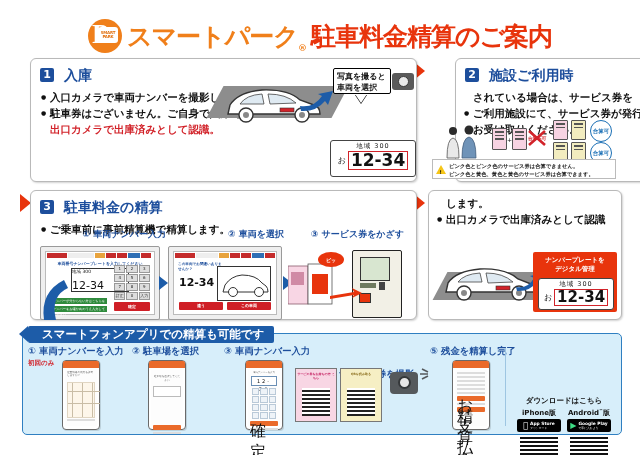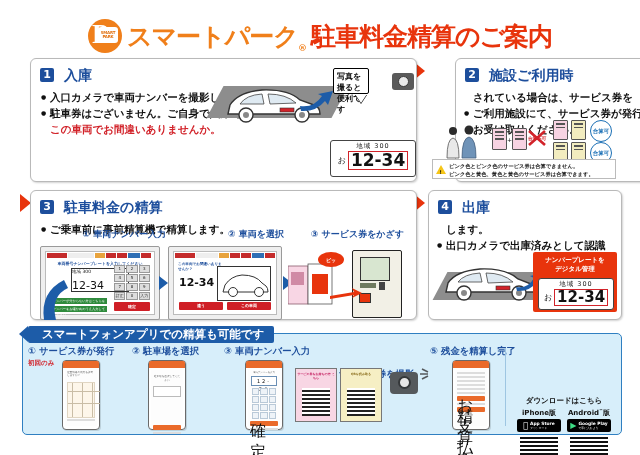--- a/index.html
+++ b/index.html
@@ -53,21 +53,21 @@
       border-left:11px solid #e8340c;}
   .a1{left:414px;top:62px;}
   .a3{left:414px;top:194px;}
   .a0{left:20px;top:194px;}
 
   
   .road{position:absolute;left:215px;top:86px;width:125px;height:32px;
         background:#8d8d8d;transform:skewX(-28deg);}
   .car1{position:absolute;left:218px;top:78px;width:110px;height:50px;}
   .bluearrow{position:absolute;left:300px;top:90px;width:34px;height:22px;}
-  .photoNote{position:absolute;left:333px;top:68px;width:36px;height:26px;
+  .photoNote{position:absolute;left:333px;top:68px;width:58px;height:26px;
         border:1px solid #000;border-radius:2px;background:#fff;font-size:8px;
         font-weight:bold;line-height:11px;padding:2px 3px;box-sizing:border-box;}
   .camIcon{position:absolute;left:392px;top:73px;width:22px;height:17px;
         background:#5a5a5a;border-radius:3px;}
   .camIcon:after{content:"";position:absolute;left:6px;top:3px;width:11px;height:11px;
         border-radius:50%;background:#e9e9e9;border:1.5px solid #3b3b3b;box-sizing:border-box;}
   .plate{position:absolute;border:1px solid #444;background:#fff;border-radius:3px;}
   .plate .ptop{text-align:center;font-size:6.5px;color:#222;margin-top:1px;letter-spacing:1px;}
   .plate .pbot{display:flex;align-items:center;justify-content:center;gap:2px;}
   .plate .kana{font-size:8px;}
@@ -220,40 +220,40 @@
 
   <div class="sidearrow a1"></div>
   <div class="panel p1">
     <div class="sect-head">
       <span class="stepnum">1</span>
       <span class="steptitle">入庫</span>
     </div>
     <div class="bullets">
       <div class="li">入口カメラで車両ナンバーを撮影します。</div>
       <div class="li">駐車券はございません。ご自身で入庫時刻・</div>
-      <div class="li noDot red" style="padding-left:9px">この車両でお間違いありませんか。</div>
+      <div class="li noDot red" style="padding-left:9px">出口カメラで出庫済みとして認識。</div>
     </div>
   </div>
   <div class="road"></div>
   <svg class="car1" viewBox="0 0 110 50">
     <path d="M10 36 L12 27 Q20 14 44 12 Q70 11 82 22 L96 27 Q102 29 102 36 Z" fill="#fff" stroke="#333" stroke-width="1.4"></path>
     <path d="M22 26 Q28 17 44 16 L46 26 Z" fill="#dfeaf2" stroke="#444" stroke-width="0.8"></path>
     <path d="M50 16 Q68 16 78 25 L52 26 Z" fill="#dfeaf2" stroke="#444" stroke-width="0.8"></path>
     <circle cx="28" cy="37" r="7" fill="#fff" stroke="#333" stroke-width="1.4"></circle>
     <circle cx="28" cy="37" r="3" fill="#888"></circle>
     <circle cx="84" cy="37" r="7" fill="#fff" stroke="#333" stroke-width="1.4"></circle>
     <circle cx="84" cy="37" r="3" fill="#888"></circle>
     <rect x="62" y="30" width="14" height="4" fill="#d2232a" stroke="#333" stroke-width="0.6"></rect>
   </svg>
   <svg class="bluearrow" viewBox="0 0 34 22">
     <path d="M0 16 Q14 18 22 6 L18 4 L33 1 L28 15 L25 11 Q16 22 1 21 Z" fill="#1d5ca8"></path>
   </svg>
   <div class="photoNote">
     <div>写真を撮ると</div>
-    <div>便利です</div>
+    <div>車両を選択</div>
   </div>
   <div class="camIcon"></div>
   <div class="callout"></div>
   <div class="plate plate1">
     <div class="ptop">地域 300</div>
     <div class="pbot">
       <span class="kana">お</span>
       <span class="pnum">12-34</span>
     </div>
   </div>
@@ -410,24 +410,20 @@
     <div class="kioskScr"></div>
     <div style="position:absolute;left:7px;top:32px;width:16px;height:5px;background:#6f7a5f"></div>
     <div style="position:absolute;left:26px;top:31px;width:6px;height:8px;background:#444"></div>
     <div style="position:absolute;left:6px;top:42px;width:10px;height:8px;background:#e8340c;border:1px solid #333"></div>
   </div>
   <svg style="position:absolute;left:330px;top:288px;width:32px;height:14px" viewBox="0 0 32 14">
     <path d="M0 8 L24 4 L22 0 L32 5 L22 10 L24 7 L0 11 Z" fill="#e8340c"></path>
   </svg>
 
   <div class="panel p4">
-    <div class="sect-head">
-      <span class="stepnum">4</span>
-      <span class="steptitle">出庫</span>
-    </div>
     <div class="bullets" style="margin-left:8px">
       <div class="li noDot">します。</div>
       <div class="li">出口カメラで出庫済みとして認識</div>
     </div>
   </div>
   <div class="road4"></div>
   <svg class="car4" viewBox="0 0 105 48">
     <path d="M8 34 L10 25 Q18 13 42 11 Q68 10 80 21 L93 26 Q99 28 99 34 Z" fill="#fff" stroke="#333" stroke-width="1.4"></path>
     <path d="M20 24 Q26 16 42 15 L44 24 Z" fill="#dfeaf2" stroke="#444" stroke-width="0.8"></path>
     <path d="M48 15 Q65 15 75 24 L50 25 Z" fill="#dfeaf2" stroke="#444" stroke-width="0.8"></path>
@@ -448,21 +444,21 @@
     <div class="ptop">地域 300</div>
     <div class="pbot">
       <span class="kana">お</span>
       <span class="pnum">12-34</span>
     </div>
   </div>
 
   <div class="appbox"></div>
   <div class="ribbon">スマートフォンアプリでの精算も可能です</div>
   <div class="appsteps">
-    <div class="as1">① サービス券が発行</div>
+    <div class="as1">① 車両ナンバーを入力</div>
     <div class="as2">② 駐車場を選択</div>
     <div class="as3">③ 車両ナンバー入力</div>
     <div class="as4">④ サービス券を撮影</div>
     <div class="as5">⑤ 残金を精算し完了</div>
   </div>
   <div class="firstOnly">初回のみ</div>
 
   <div class="phone ph1">
     <div class="bar"></div>
     <div class="scr">

